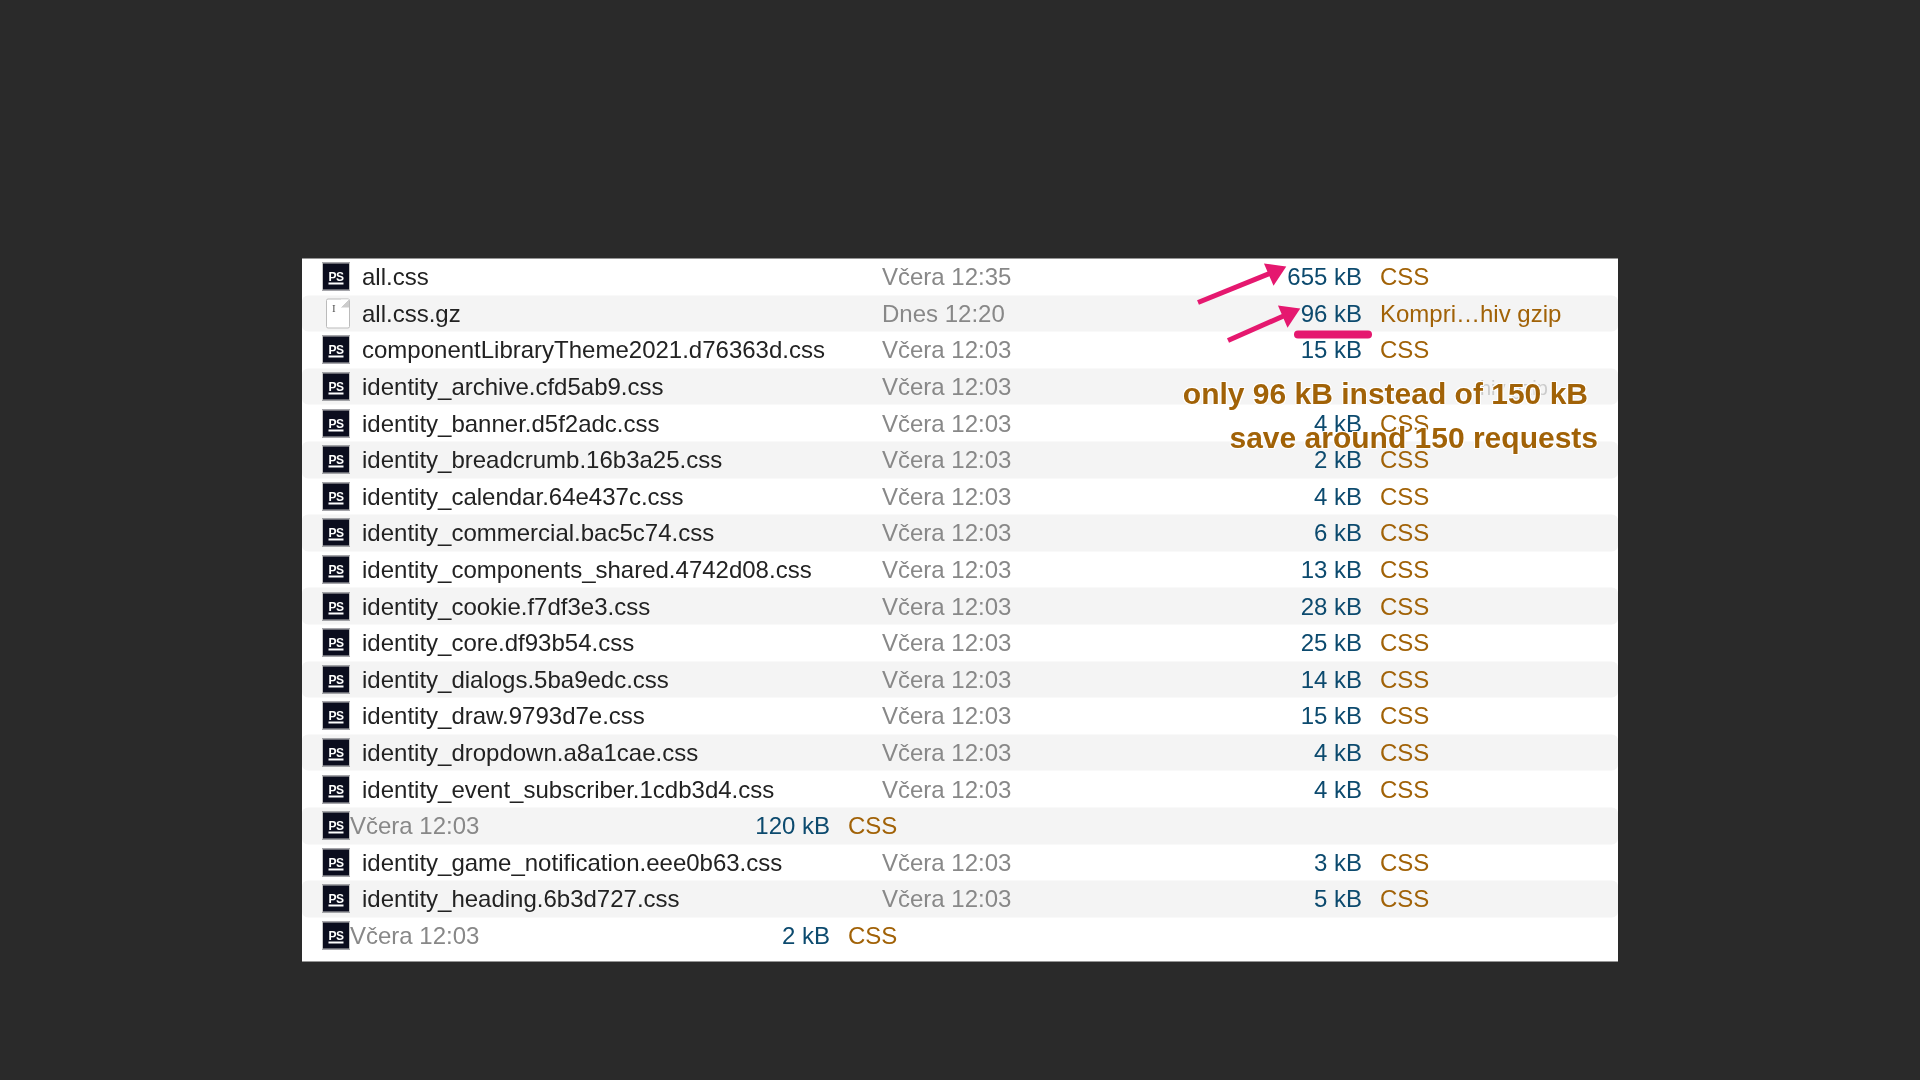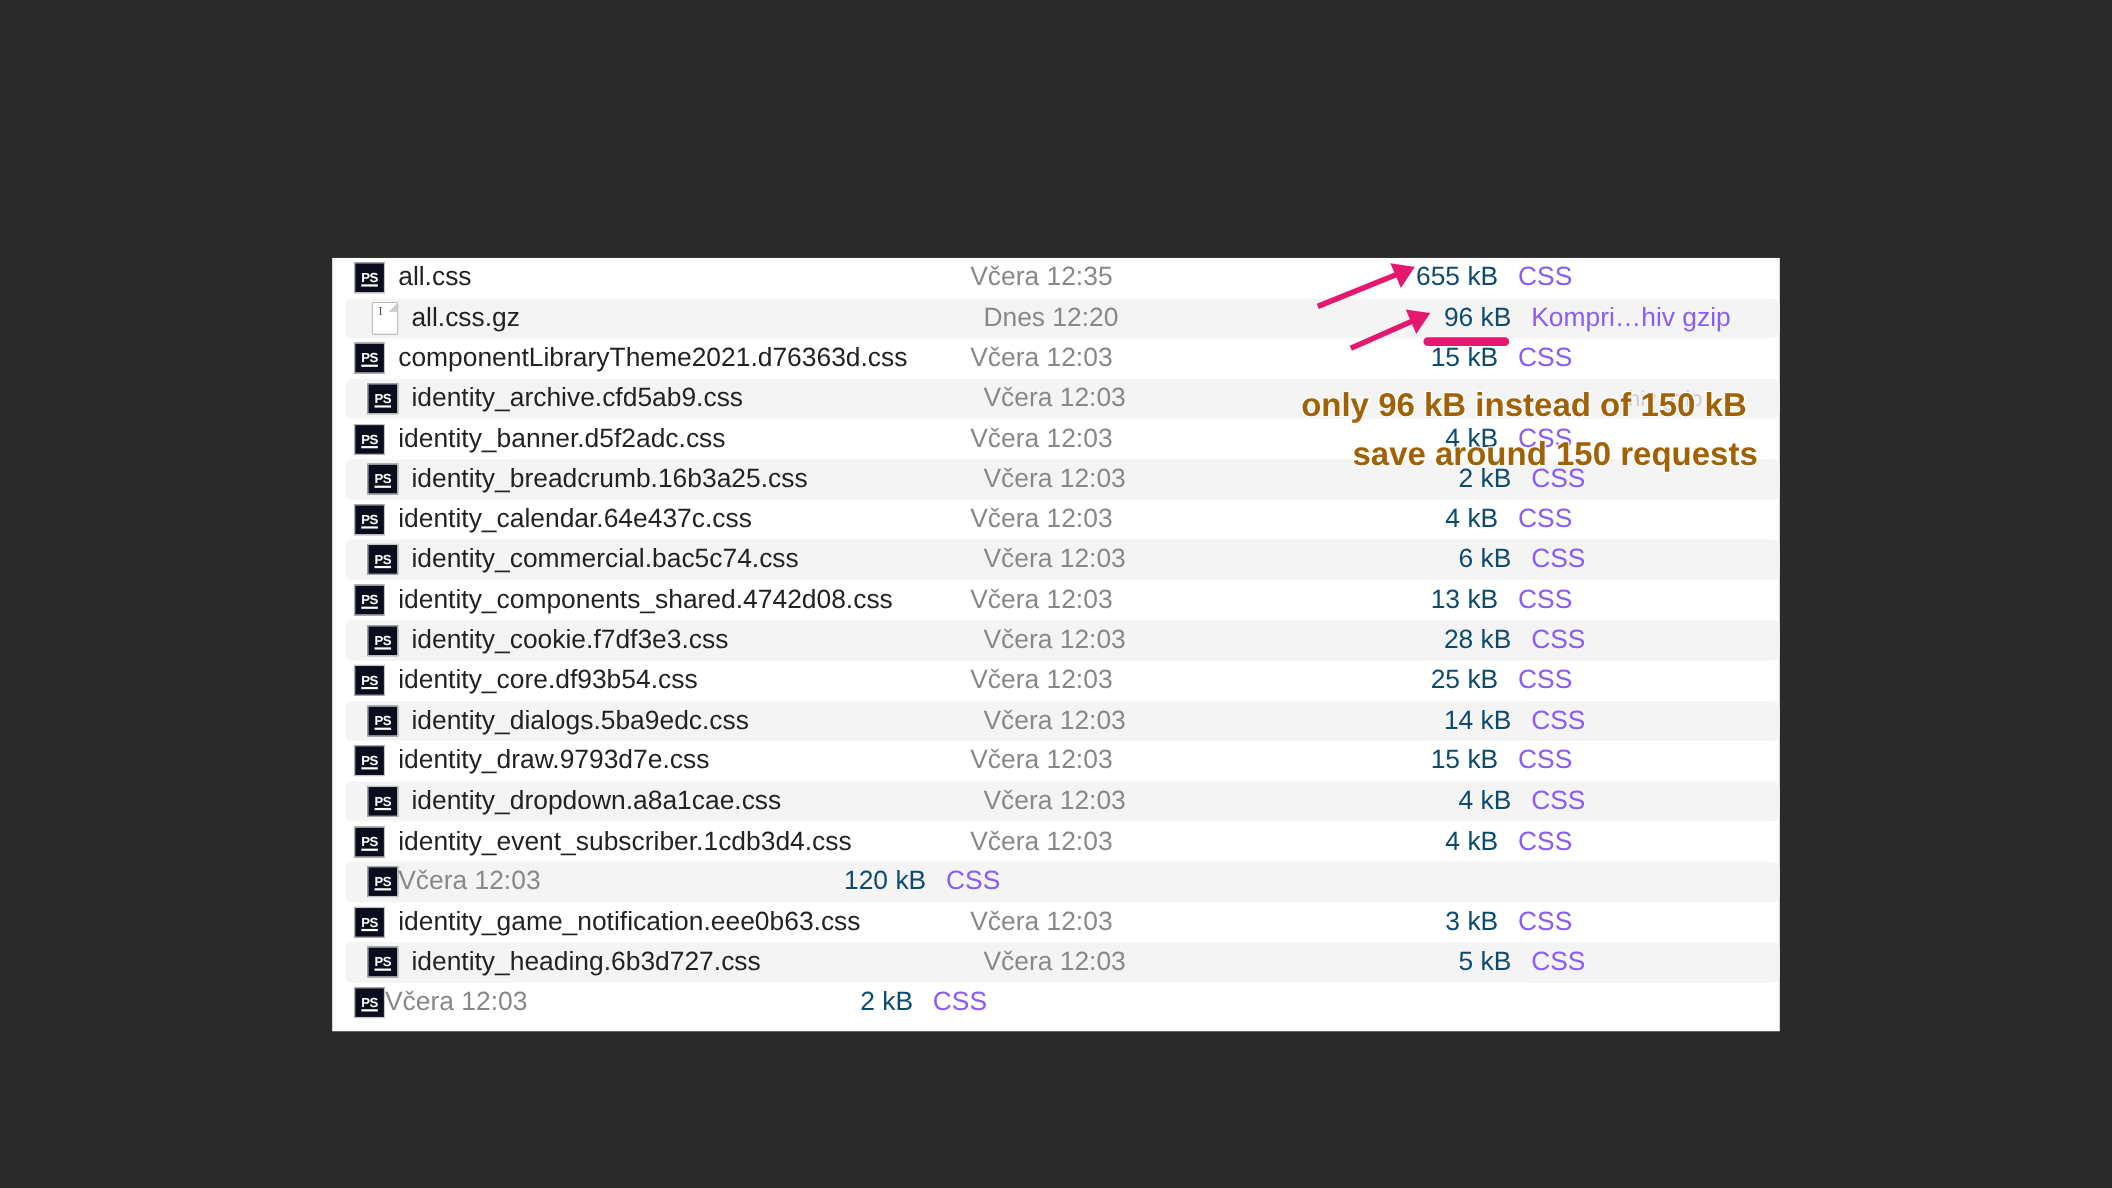--- a/index.html
+++ b/index.html
@@ -15,41 +15,40 @@
     position: absolute;
     left: 50%;
     top: 50%;
     transform: translate(-50%, -50%);
     width: 1456px;   
     height: 819px;
   }
   .panel {
     position: absolute;
     left: 70px;
-    top: 104px;
+    top: 128px;
     width: 1316px;
     height: 703px;   
     background: #ffffff;
     overflow: hidden;
   }
   .listing {
     width: 100%;
   }
   .row {
     display: flex;
     align-items: center;
     height: 36.6px;
     font-size: 24px;
     color: #222;
     white-space: nowrap;
   }
   .row.alt {
     background: #f4f4f4;
     border-radius: 6px;
-    margin-left: 12px;
   }
   .col-icon {
     flex: 0 0 48px;
     display: flex;
     justify-content: flex-end;
     align-items: center;
   }
   .col-name {
     flex: 0 0 520px;
     padding-left: 12px;
@@ -61,21 +60,21 @@
     color: #888;
   }
   .col-size {
     flex: 0 0 170px;
     text-align: right;
     color: #0c4a6e;
     padding-right: 18px;
   }
   .col-kind {
     flex: 1 1 auto;
-    color: #8b5cf6;
+    color: #a16207;
     overflow: hidden;
     text-overflow: ellipsis;
   }
 
   .ps-icon {
     width: 26px;
     height: 26px;
     background: #0b0d1e;
     border: 1px solid #c5c5c5;
     display: flex;

